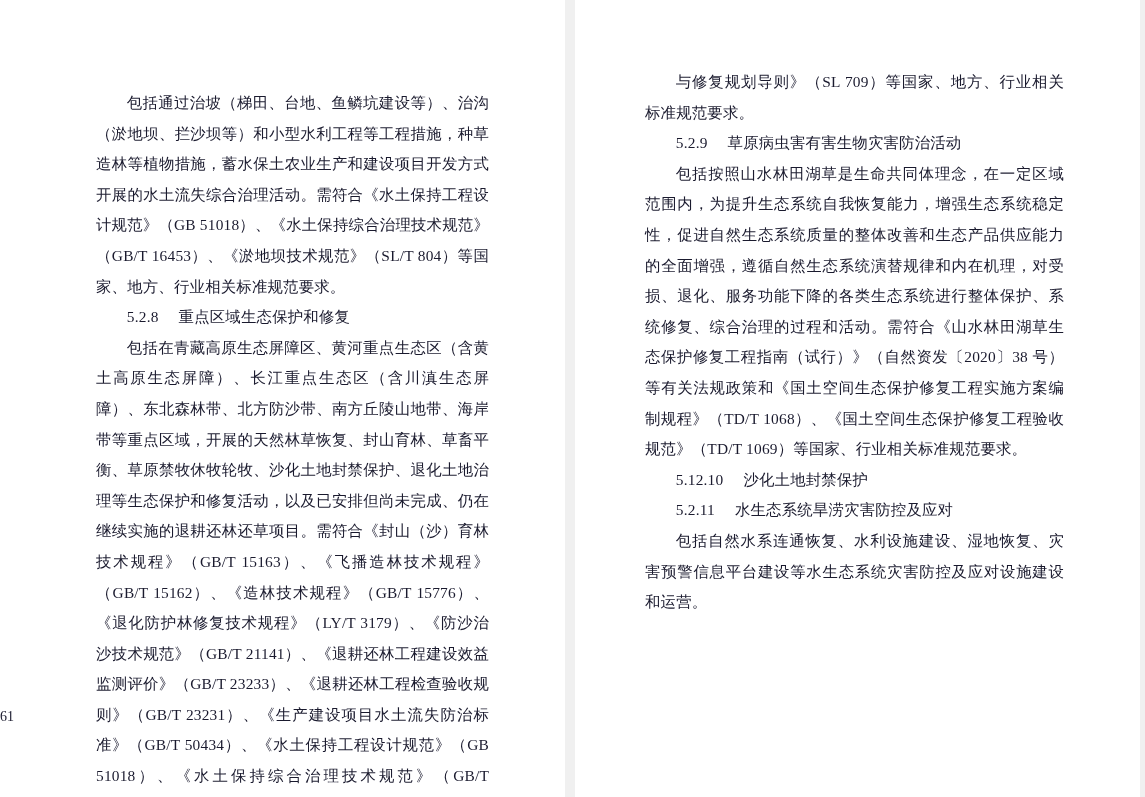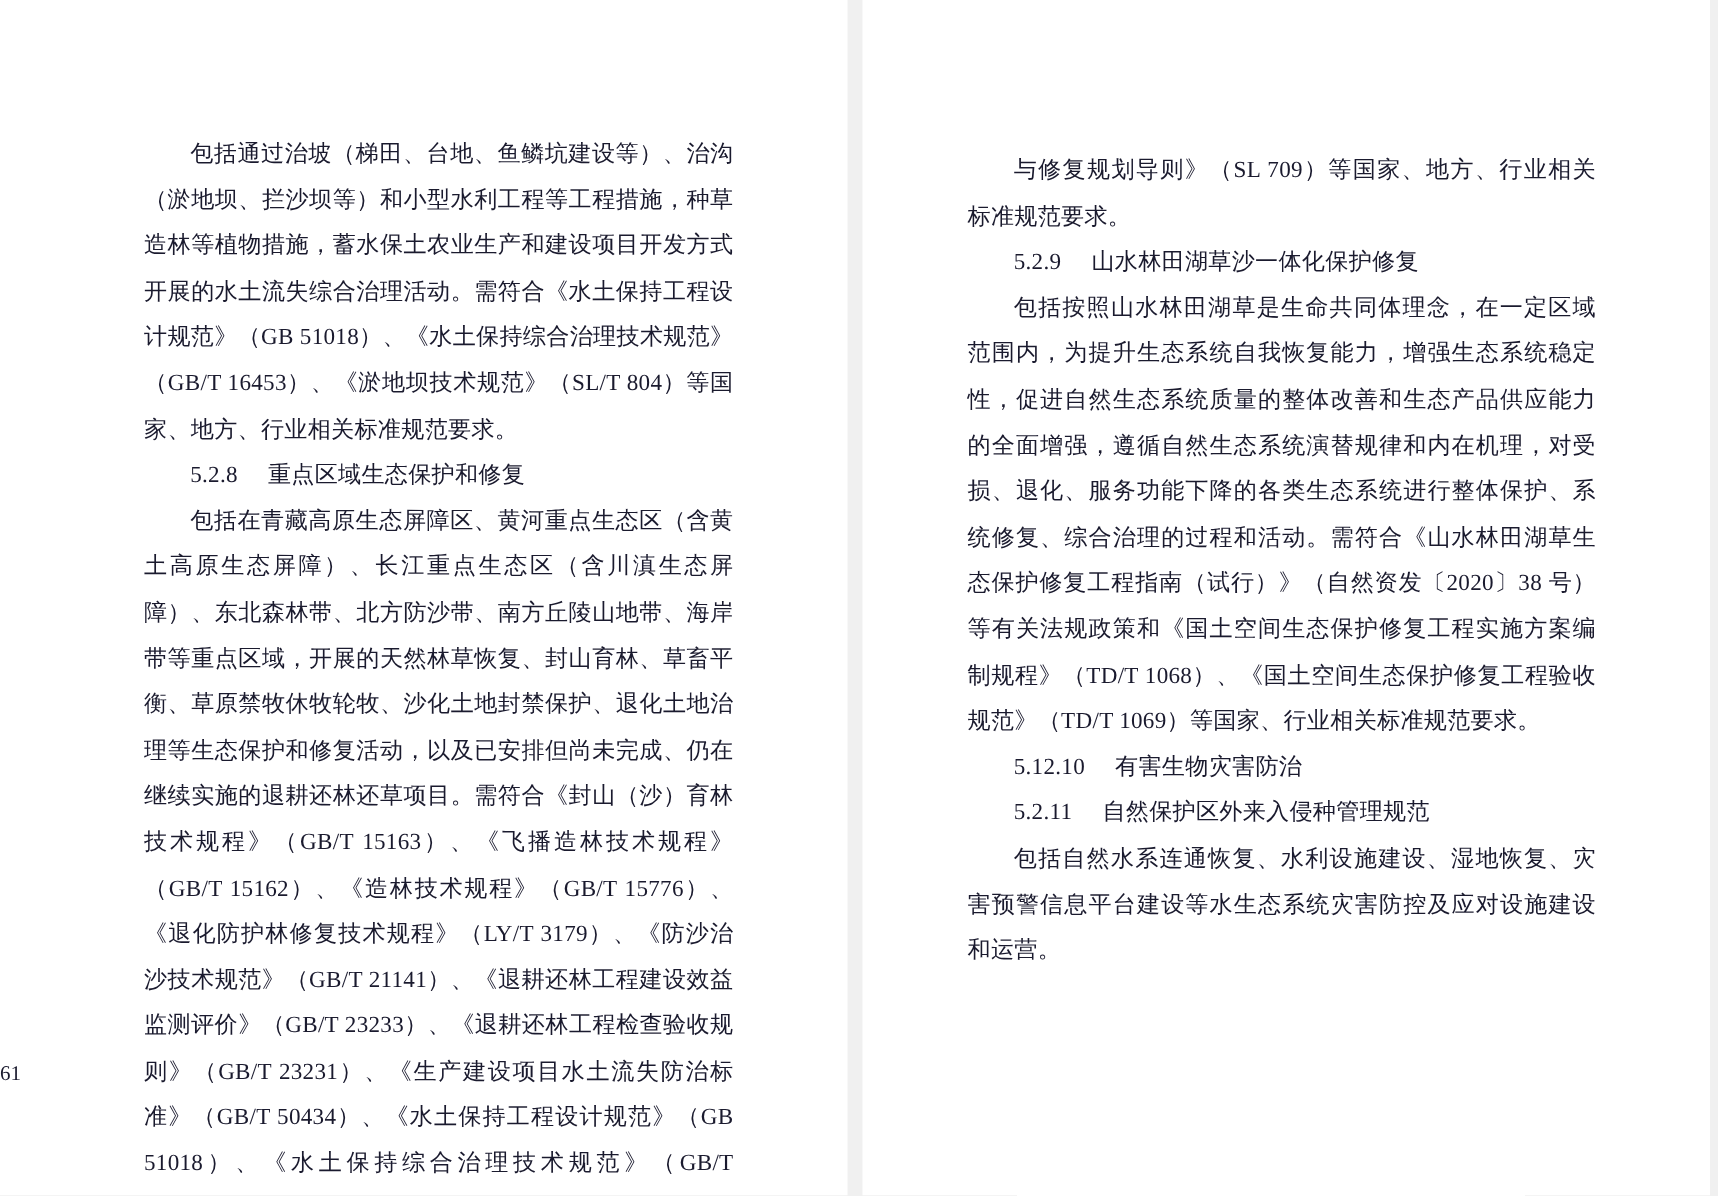--- a/index.html
+++ b/index.html
@@ -33,21 +33,20 @@
     position: absolute;
     left: 0;
     right: 0;
     top: 0;
     bottom: 0;
     padding: 88px 76px 0 96px;
     box-sizing: border-box;
   }
   .page.right .page-inner {
     padding: 67px 76px 0 70px;
-    margin-top: 32px;
   }
   p {
     margin: 0;
     font-size: 15.4px;
     line-height: 30.6px;
     color: #1a1a2e;
     text-align: justify;
     text-justify: inter-character;
     letter-spacing: 0.2px;
   }
@@ -82,21 +81,21 @@
       <p class="body">包括通过治坡（梯田、台地、鱼鳞坑建设等）、治沟（淤地坝、拦沙坝等）和小型水利工程等工程措施，种草造林等植物措施，蓄水保土农业生产和建设项目开发方式开展的水土流失综合治理活动。需符合《水土保持工程设计规范》（GB 51018）、《水土保持综合治理技术规范》（GB/T 16453）、《淤地坝技术规范》（SL/T 804）等国家、地方、行业相关标准规范要求。</p>
       <p class="heading"><span class="num">5.2.8</span><span>重点区域生态保护和修复</span></p>
       <p class="body">包括在青藏高原生态屏障区、黄河重点生态区（含黄土高原生态屏障）、长江重点生态区（含川滇生态屏障）、东北森林带、北方防沙带、南方丘陵山地带、海岸带等重点区域，开展的天然林草恢复、封山育林、草畜平衡、草原禁牧休牧轮牧、沙化土地封禁保护、退化土地治理等生态保护和修复活动，以及已安排但尚未完成、仍在继续实施的退耕还林还草项目。需符合《封山（沙）育林技术规程》（GB/T 15163）、《飞播造林技术规程》（GB/T 15162）、《造林技术规程》（GB/T 15776）、《退化防护林修复技术规程》（LY/T 3179）、《防沙治沙技术规范》（GB/T 21141）、《退耕还林工程建设效益监测评价》（GB/T 23233）、《退耕还林工程检查验收规则》（GB/T 23231）、《生产建设项目水土流失防治标准》（GB/T 50434）、《水土保持工程设计规范》（GB 51018）、《水土保持综合治理技术规范》（GB/T 16453）、《重要湿地监测指标体系》（GB/T 27648）、《湿地生态风险评估技术规范》（GB 27647）、《河湖生态保护</p>
     </div>
     <div class="folio">61</div>
   </div>
 
   <div class="page right">
     <div class="page-inner">
       <p class="body">与修复规划导则》（SL 709）等国家、地方、行业相关标准规范要求。</p>
-      <p class="heading"><span class="num">5.2.9</span><span>山水林田湖草沙一体化保护修复</span></p>
+      <p class="heading"><span class="num">5.2.9</span><span>草原病虫害有害生物灾害防治活动</span></p>
       <p class="body">包括按照山水林田湖草是生命共同体理念，在一定区域范围内，为提升生态系统自我恢复能力，增强生态系统稳定性，促进自然生态系统质量的整体改善和生态产品供应能力的全面增强，遵循自然生态系统演替规律和内在机理，对受损、退化、服务功能下降的各类生态系统进行整体保护、系统修复、综合治理的过程和活动。需符合《山水林田湖草生态保护修复工程指南（试行）》（自然资发〔2020〕38 号）等有关法规政策和《国土空间生态保护修复工程实施方案编制规程》（TD/T 1068）、《国土空间生态保护修复工程验收规范》（TD/T 1069）等国家、行业相关标准规范要求。</p>
-      <p class="heading"><span class="num">5.12.10</span><span>有害生物灾害防治</span></p>
-      <p class="heading"><span class="num">5.2.11</span><span>自然保护区外来入侵种管理规范</span></p>
+      <p class="heading"><span class="num">5.12.10</span><span>沙化土地封禁保护</span></p>
+      <p class="heading"><span class="num">5.2.11</span><span>水生态系统旱涝灾害防控及应对</span></p>
       <p class="body">包括自然水系连通恢复、水利设施建设、湿地恢复、灾害预警信息平台建设等水生态系统灾害防控及应对设施建设和运营。</p>
     </div>
   </div>
 
 </div>
 
 </body></html>

